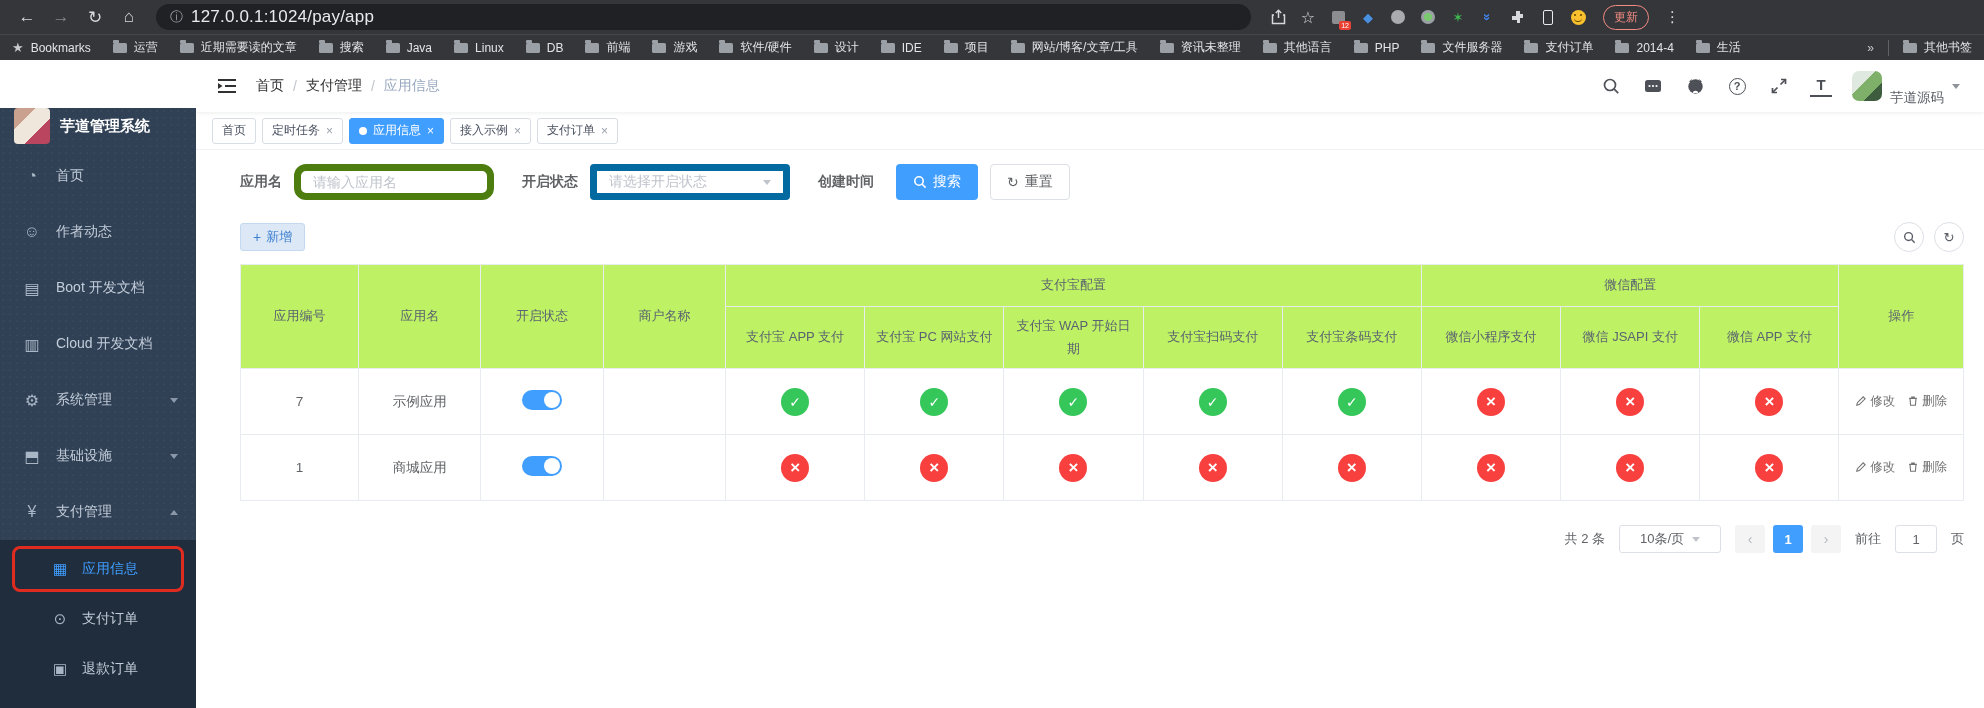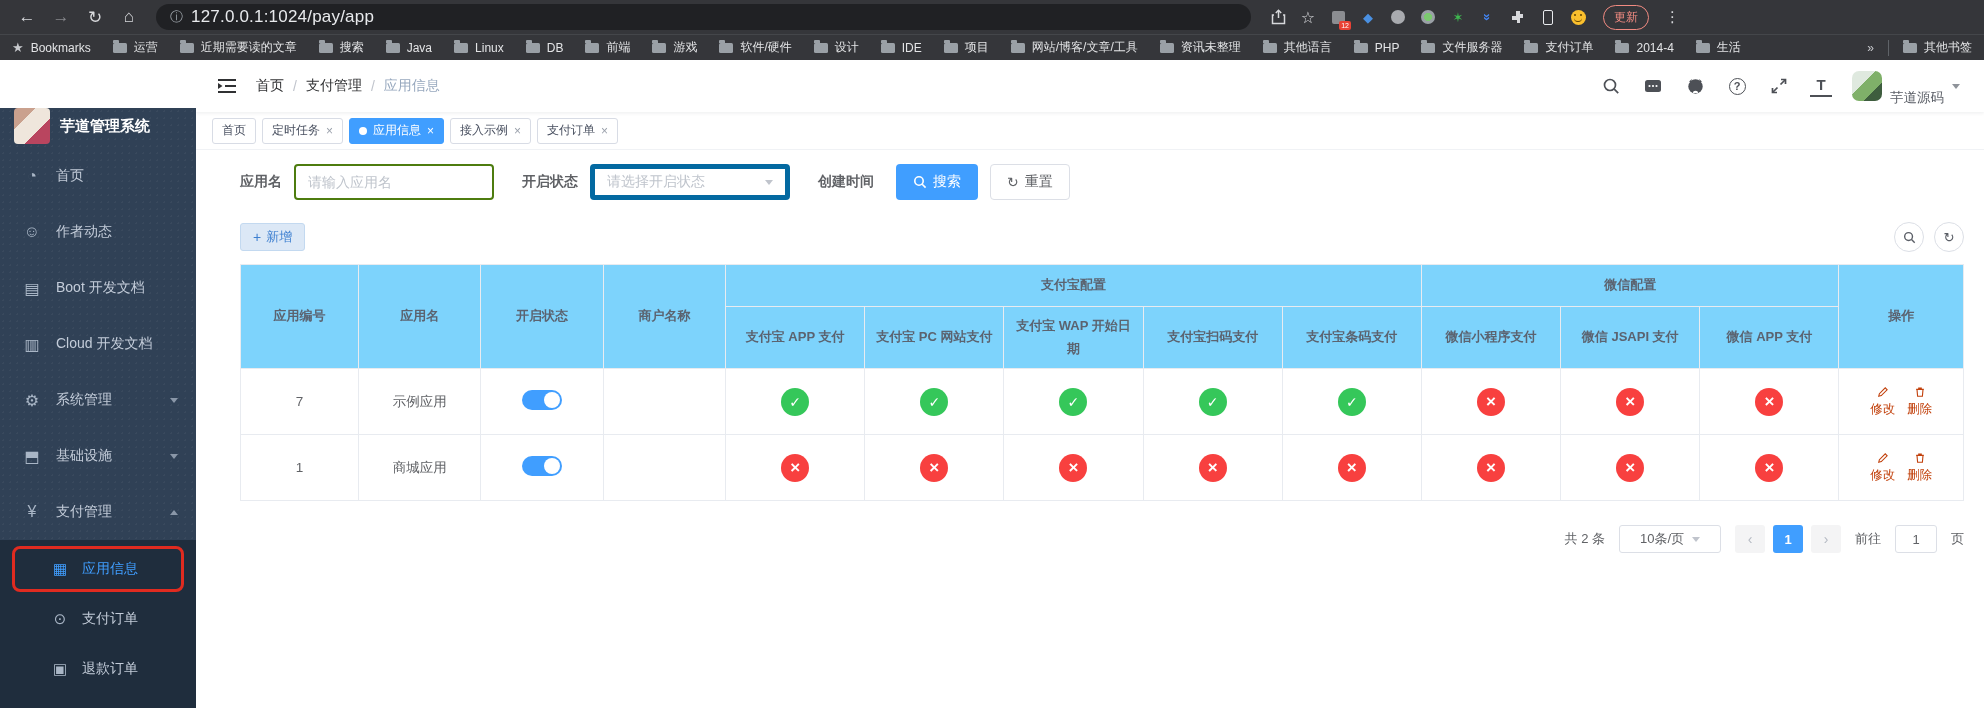--- a/index.html
+++ b/index.html
@@ -78,49 +78,49 @@
   .tab-chip .x { color:#9aa0ab; font-size:12px; }
   .tab-chip.active { background:#409eff; border-color:#409eff; color:#fff; }
   .tab-chip.active .dot { display:inline-block; }
   .tab-chip.active .x { color:#fff; }
 
   
   .content { flex:1 1 auto; padding:14px 20px 0 20px; overflow:hidden;margin-left:24px; }
   .filter-row { display:flex; align-items:center; gap:12px; height:36px; }
   .f-label { font-weight:bold; color:#606266; white-space:nowrap; margin-left:16px; }
   .f-label:first-child { margin-left:0; }
-  .f-input { width:200px; height:36px; border:2px solid #4d7c0f; border-radius:4px; padding:0 12px; font-size:14px; color:#606266; font-family:inherit; }
+  .f-input { width:200px; height:36px; border:7px solid #4d7c0f; border-radius:12px; padding:0 12px; font-size:14px; color:#606266; font-family:inherit; }
   .f-input::placeholder { color:#bfc4cc; }
-  .f-select { width:200px; height:36px; border:5px solid #0369a1; border-radius:4px; padding:0 12px; display:flex; align-items:center; color:#bfc4cc; cursor:pointer; }
+  .f-select { width:200px; height:36px; border:7px solid #0369a1; border-radius:4px; padding:0 12px; display:flex; align-items:center; color:#bfc4cc; cursor:pointer; }
   .f-select .caret { margin-left:auto; width:0;height:0;border-left:4px solid transparent;border-right:4px solid transparent;border-top:5px solid #c0c4cc; }
   .f-dates { width:252px; height:36px; border:1px solid #dcdfe6; border-radius:4px; display:flex; align-items:center; padding:0 10px; gap:10px; color:#bfc4cc; cursor:pointer; }
   .f-dates .dsep { color:#bfc4cc; }
   .btn { height:36px; border-radius:4px; display:inline-flex; align-items:center; justify-content:center; gap:6px; padding:0 16px; font-size:14px; cursor:pointer; border:1px solid transparent; white-space:nowrap; }
   .btn-primary { background:#409eff; color:#fff; }
   .btn-plain { background:#fff; border-color:#dcdfe6; color:#606266; }
   .glyph-refresh { font-size:14px; }
 
   .toolbar-row { margin-top:22px; display:flex; align-items:center; }
   .btn-add { height:28px; padding:0 12px; background:#dce8f6; border:1px solid #c3d9f0; color:#3d7fd0; border-radius:3px; font-size:13px; display:inline-flex; align-items:center; gap:5px; cursor:pointer; }
   .mini-tools { margin-left:auto; display:flex; gap:10px; }
   .circle-btn { width:30px; height:30px; border-radius:50%; border:1px solid #dcdfe6; background:#fff; display:flex; align-items:center; justify-content:center; color:#5a5e66; cursor:pointer; font-size:13px; }
 
   
   table.grid { width:100%; border-collapse:collapse; table-layout:fixed; margin-top:12px; }
   .grid th, .grid td { border:1px solid #e8ebf0; text-align:center; vertical-align:middle; }
-  .grid thead th { background:#7dd3fc; color:#5b6370; font-size:13px; font-weight:bold; padding:6px 8px; line-height:1.7; }
+  .grid thead th { background:#bef264; color:#5b6370; font-size:13px; font-weight:normal; padding:6px 8px; line-height:1.7; }
   .grid thead tr.group-row th { height:42px; }
   .grid thead tr.sub-row th { height:62px; }
   .grid tbody td { height:66px; background:#fff; font-size:13.5px; color:#606266; }
   .st { display:inline-flex; width:28px; height:28px; border-radius:50%; align-items:center; justify-content:center; color:#fff; font-weight:bold; }
   .st.ok { background:#35c75a; font-size:14px; }
   .st.no { background:#f8403f; font-size:17px; }
   .switch { width:40px; height:20px; border-radius:10px; background:#409eff; position:relative; display:inline-block; cursor:pointer; }
   .switch .knob { position:absolute; top:2px; left:22px; width:16px; height:16px; border-radius:50%; background:#fff; }
-  .act-link { color:#c2410c; font-size:12.5px; display:inline-flex; align-items:center; gap:3px; cursor:pointer;flex-direction:column; }
+  .act-link { color:#737373; font-size:12.5px; display:inline-flex; align-items:center; gap:3px; cursor:pointer; }
   .act-link + .act-link { margin-left:12px; }
   .act-link svg { flex:0 0 auto; }
 
   
   .pager { margin-top:24px; display:flex; align-items:center; justify-content:flex-end; gap:14px; font-size:13px; color:#606266; }
   .page-size { width:102px; height:28px; border:1px solid #dcdfe6; border-radius:3px; display:flex; align-items:center; justify-content:center; gap:8px; color:#606266; cursor:pointer; }
   .page-size .caret { width:0;height:0;border-left:4px solid transparent;border-right:4px solid transparent;border-top:5px solid #c0c4cc; }
   .pg-btn { width:30px; height:28px; border-radius:3px; background:#f4f4f5; color:#b4b9c2; display:flex; align-items:center; justify-content:center; font-size:14px; cursor:pointer; }
   .pg-num { width:30px; height:28px; border-radius:3px; background:#409eff; color:#fff; display:flex; align-items:center; justify-content:center; font-weight:bold; cursor:pointer; }
   .goto-input { width:42px; height:28px; border:1px solid #dcdfe6; border-radius:3px; text-align:center; font-size:13px; color:#606266; font-family:inherit; }

